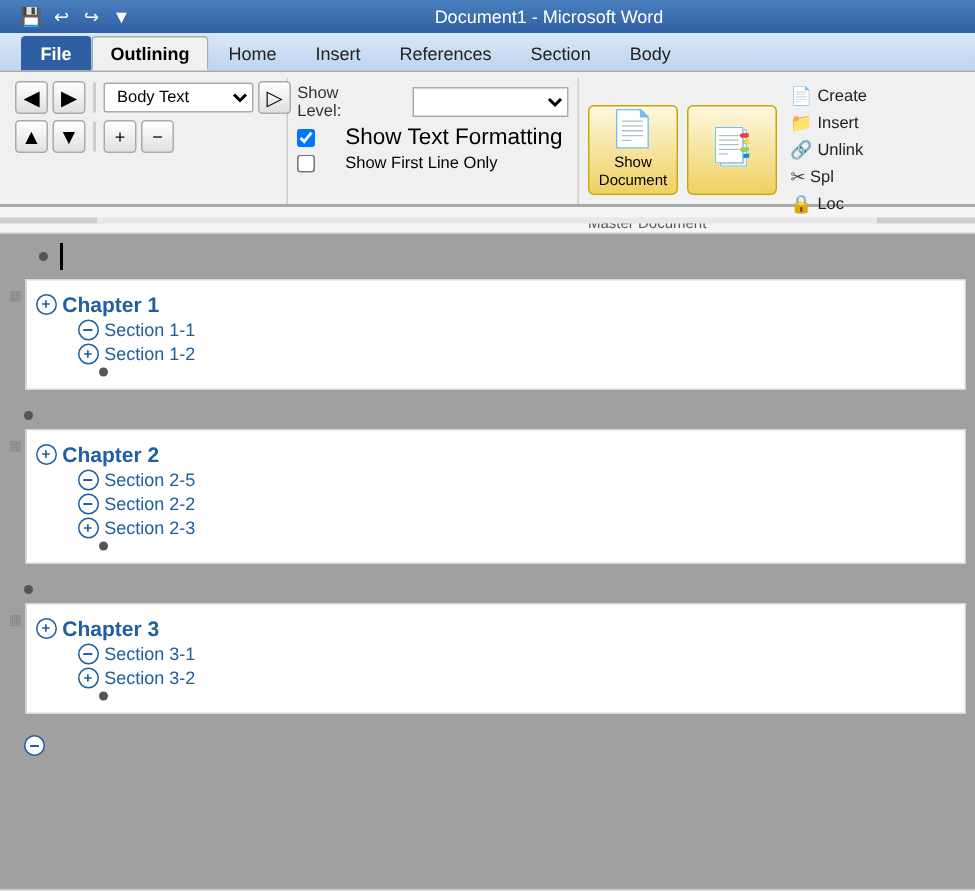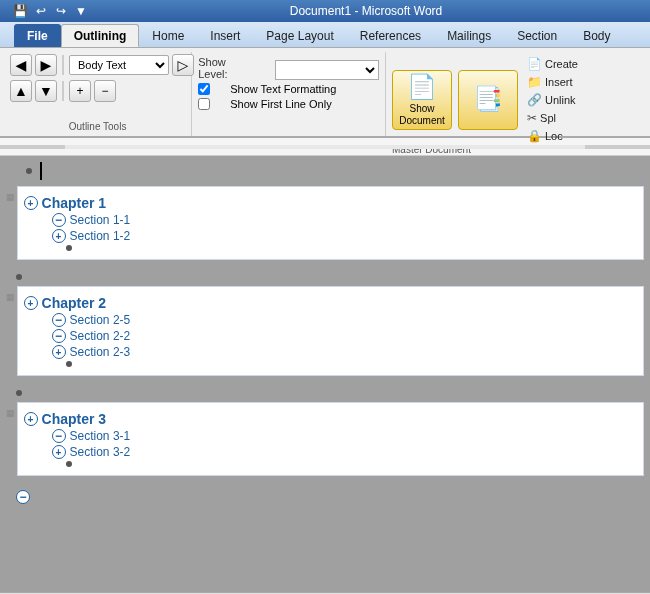--- a/index.html
+++ b/index.html
@@ -100,21 +100,21 @@
     
     .show-level-section {
       display: flex;
       flex-direction: column;
       padding: 4px 6px;
       border-right: 1px solid #ccc;
       min-width: 180px;
     }
     .show-level-row {
       display: flex;
-      align-items: flex-end;
+      align-items: center;
       gap: 20px;
       margin-bottom: 3px;
       font-size: 11px;
     }
     .show-level-row input[type=checkbox] { width: 12px; height: 12px; }
     .show-level-dropdown {
       background: white;
       border: 1px solid #aaa;
       font-size: 11px;
       padding: 1px 4px;
@@ -298,23 +298,21 @@
     <div class="qat-btn">▼</div>
   </div>
   <div class="title-bar-text">Document1 - Microsoft Word</div>
 </div>
 
 <div class="ribbon-tabs">
   <div class="ribbon-tab file">File</div>
   <div class="ribbon-tab active">Outlining</div>
   <div class="ribbon-tab">Home</div>
   <div class="ribbon-tab">Insert</div>
-  <div class="ribbon-tab">Page Layout</div>
   <div class="ribbon-tab">References</div>
-  <div class="ribbon-tab">Mailings</div>
   <div class="ribbon-tab">Section</div>
   <div class="ribbon-tab">Body</div>
 </div>
 
 <div class="ribbon-body">
 
   <div class="ribbon-section" style="min-width:160px; border-right: 1px solid #ccc;">
     <div style="display:flex; align-items:center; gap:3px; margin-bottom:4px;">
       <div class="outline-btn">◀</div>
       <div class="outline-btn">▶</div>
@@ -324,33 +322,32 @@
       </select>
       <div class="outline-btn">▷</div>
     </div>
     <div style="display:flex; align-items:center; gap:3px; margin-bottom:4px;">
       <div class="outline-btn">▲</div>
       <div class="outline-btn">▼</div>
       <div style="width:2px; height:20px; background:#ccc; margin:0 2px;"></div>
       <div class="outline-btn" style="font-size:12px;">+</div>
       <div class="outline-btn" style="font-size:12px;">−</div>
     </div>
-    <div class="ribbon-section-label">Outline Tools</div>
   </div>
 
   <div class="show-level-section">
     <div class="show-level-row">
       <span style="font-size:11px; color:#333;">Show Level:</span>
       <select class="show-level-dropdown">
         <option></option>
       </select>
     </div>
     <div class="show-level-row">
       <input type="checkbox" checked="" style="">
-      <span style="font-size:11px;">Show Text Formatting</span>
+      <span style="font-size:15px;">Show Text Formatting</span>
     </div>
     <div class="show-level-row">
       <input type="checkbox" style="">
       <span style="font-size:11px;">Show First Line Only</span>
     </div>
     <div class="ribbon-section-label" style="visibility:hidden;">x</div>
   </div>
 
   <div class="master-doc-section">
     <div class="master-doc-top">

